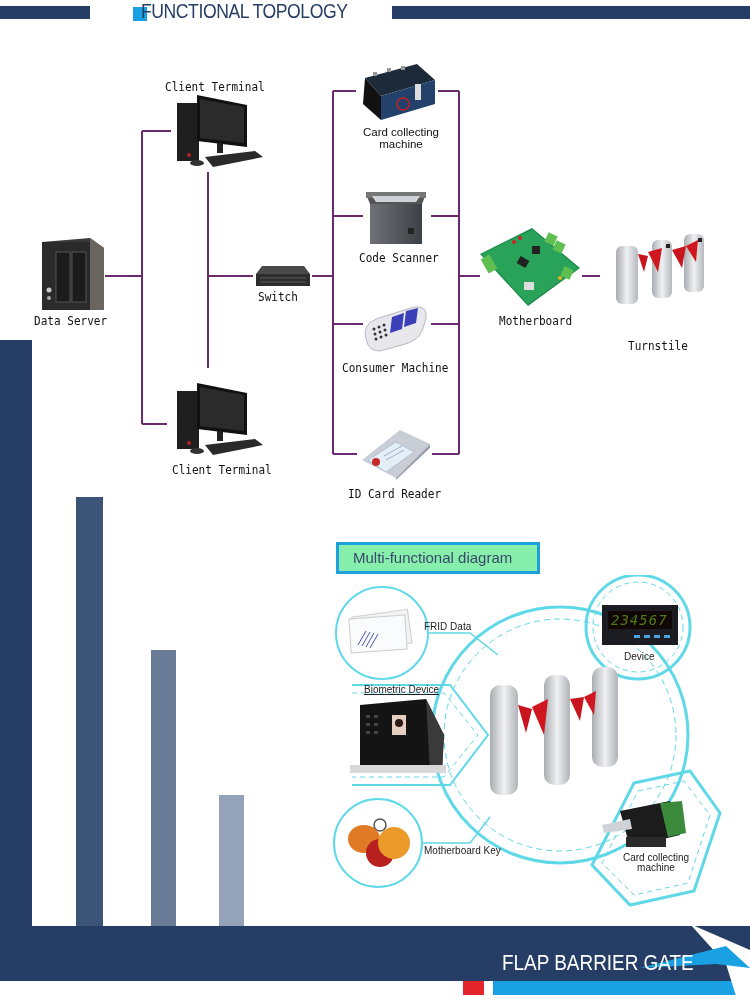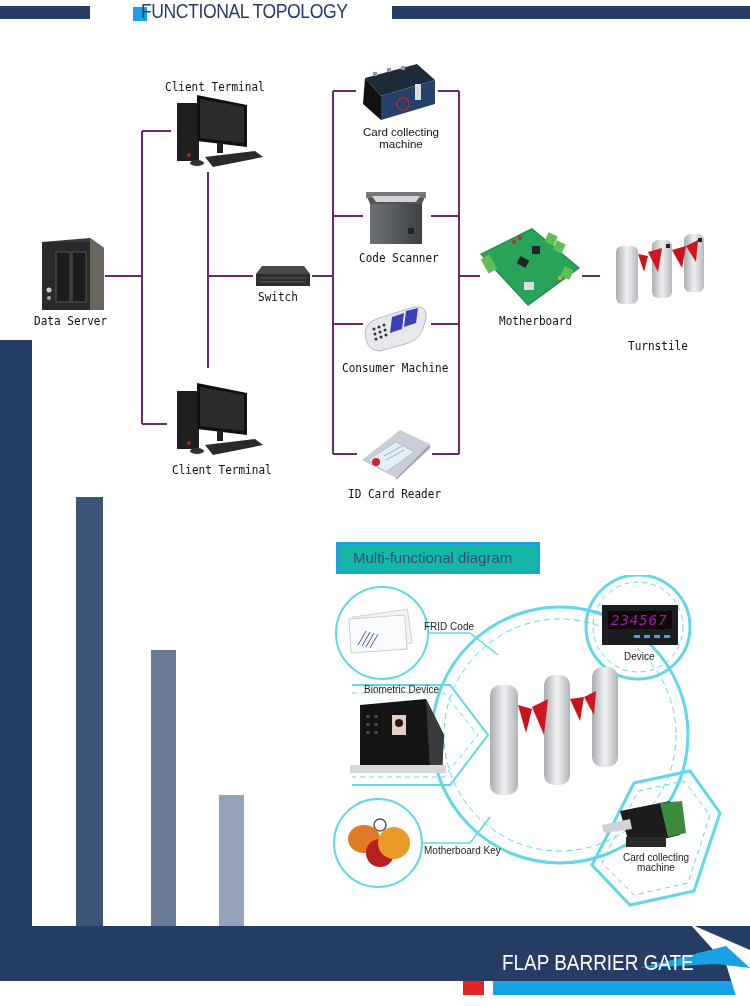--- a/index.html
+++ b/index.html
@@ -28,21 +28,21 @@
     color: #111; text-align: center; line-height: 12px;
   }
   svg.lines { position: absolute; left: 0; top: 0; }
 
   
   .deco-bar { position: absolute; }
 
   
   .mf-box {
     position: absolute; left: 336px; top: 542px; width: 198px; height: 26px;
-    border: 3px solid #1ea0dc; background: #14b8a6; box-sizing: content-box;
+    border: 3px solid #1ea0dc; background: #86efac; box-sizing: content-box;
   }
   .mf-title {
     position: absolute; left: 14px; top: 4px; font-size: 15px; color: #3a4a6b;
     font-family: "Liberation Sans", sans-serif; white-space: nowrap;
   }
   .mf-label { position: absolute; font-size: 10px; color: #222; white-space: nowrap; font-family: "Liberation Sans", sans-serif; }
 
   
   .footer-band { position: absolute; left: 0; top: 926px; width: 750px; height: 55px; background: #263e66; }
   .footer-blue { position: absolute; left: 493px; top: 981px; width: 257px; height: 14px; background: #1aa1e3; }
@@ -329,25 +329,25 @@
   </g>
 
   <g>
     <polygon points="290,236 340,226 350,260 300,272" fill="#1c1c1c"></polygon>
     <polygon points="330,228 352,226 356,258 338,262" fill="#3c8a3c"></polygon>
     <polygon points="272,250 300,244 302,254 274,258" fill="#cfd2d6"></polygon>
     <rect x="296" y="262" width="40" height="10" fill="#2a2a2a"></rect>
   </g>
 </svg>
 
-<div class="mf-label" style="left:424px;top:621px;">FRID Code</div>
-<div class="mf-label" style="left:364px;top:684px;">Biometric Device</div>
+<div class="mf-label" style="left:424px;top:621px;">FRID Data</div>
+<div class="mf-label" style="left:364px;top:684px;text-decoration:underline;">Biometric Device</div>
 <div class="mf-label" style="left:424px;top:845px;">Motherboard Key</div>
 <div class="mf-label" style="left:624px;top:651px;">Device</div>
-<div class="mf-label" style="left:611px;top:612px;font-family:'DejaVu Sans Mono', monospace;font-size:14px;color:#a21caf;letter-spacing:1px;font-style:italic;">234567</div>
+<div class="mf-label" style="left:611px;top:612px;font-family:'DejaVu Sans Mono', monospace;font-size:14px;color:#4d7c0f;letter-spacing:1px;font-style:italic;">234567</div>
 <div class="mf-label" style="left:620px;top:853px;text-align:center;width:72px;line-height:10px;white-space:normal;">
   <span>Card collecting</span><br>
   <span>machine</span>
 </div>
 
 <div class="footer-band"></div>
 <div class="footer-red"></div>
 <div class="footer-blue"></div>
 <svg class="abs" style="left:640px;top:924px;" width="110" height="72">
   <polygon points="50,0 110,26 110,72 96,72 86,40" fill="#ffffff"></polygon>

